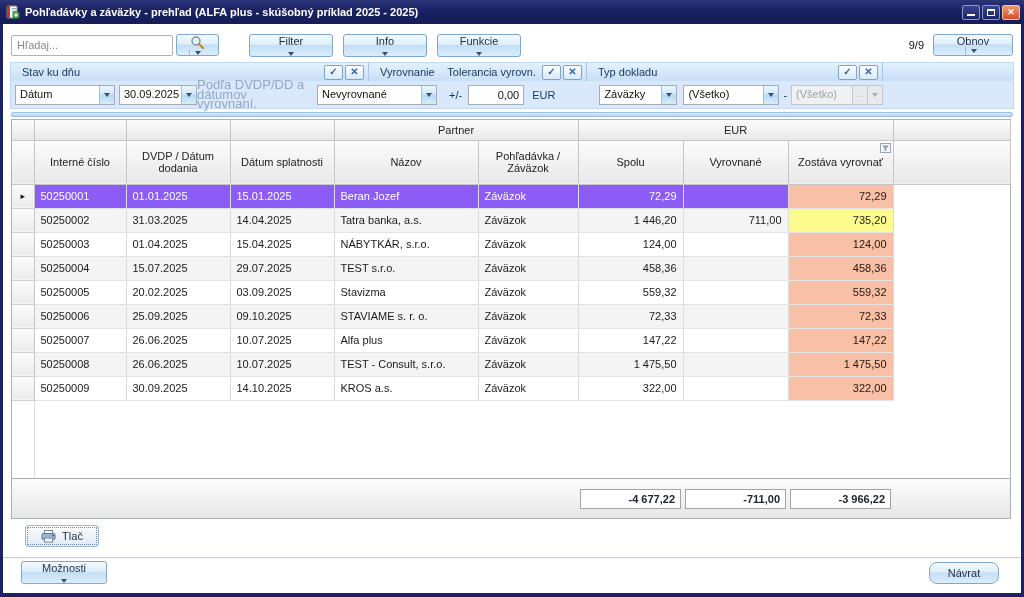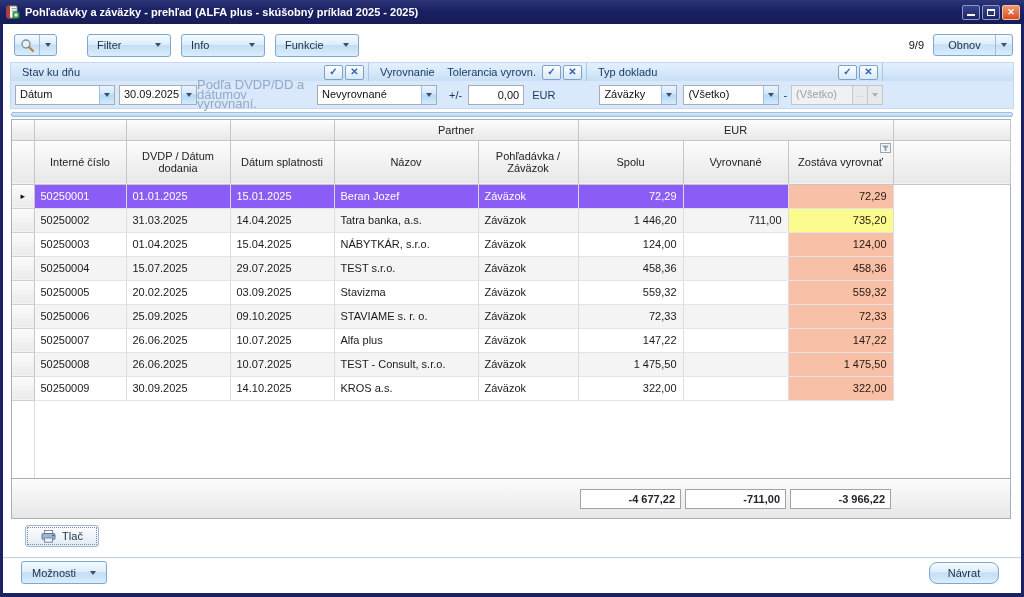--- a/index.html
+++ b/index.html
@@ -19,21 +19,21 @@
   .winbtn.close { background:linear-gradient(#f09a6d,#d14f28 60%,#c04category0); background:linear-gradient(#f09a6d,#d14f28); border-color:#f3c4a4; font-weight:bold; }
   .minbar { width:8px; height:2px; background:#fff; margin-top:6px; }
   .maxbox { width:8px; height:7px; border:1px solid #fff; border-top:2px solid #fff; }
   
   .toolbar { height:34px; display:flex; align-items:center; padding:8px 8px 0 8px; flex:0 0 auto; }
   .search-box { width:162px; height:21px; border:1px solid #aeb4bc; border-radius:2px; padding:0 5px;
                 font-family:"Liberation Sans",sans-serif; font-size:11px; color:#333; }
   .search-box::placeholder { color:#8b8b8b; }
   .btn { background:linear-gradient(#f4fafe,#ddeefb 45%,#c4def4 50%,#daeefc); border:1px solid #7fa7cf;
          border-radius:3px; color:#1c2e45; display:inline-flex; align-items:center; justify-content:center;
-         font-size:11px; height:23px; }
+         font-size:11px; height:23px;flex-direction:column; }
   .split { padding:0;text-align:right; }
   .split .main { flex:1; display:flex; align-items:center; justify-content:center; height:100%; }
   .split .dd-part { width:17px; height:100%; border-left:1px solid #9cbcdd; display:flex; align-items:center; justify-content:center; }
   .tri-down { width:0; height:0; border-left:3px solid transparent; border-right:3px solid transparent; border-top:4px solid #3c4f66; }
   .mag-btn { width:43px; height:22px; margin-left:3px; }
   .toolbar .menu-btn { width:84px; justify-content:space-between; padding:0 9px; }
   .toolbar .spacer { flex:1; }
   .record-counter { margin-right:9px; color:#111; }
   .obnov { width:80px; height:22px; }
   
@@ -123,20 +123,21 @@
       </div>
     <div class="winbtn">
         <div class="maxbox"></div>
       </div>
     <div class="winbtn close">
         <span>✕</span>
       </div>
   </div>
 
   <div class="toolbar">
+    <input class="search-box" type="text" placeholder="Hľadaj..." style="">
     <div class="btn split mag-btn">
       <span class="main">
         <svg width="15" height="15" viewBox="0 0 15 15">
           <circle cx="6" cy="6" r="4" fill="#e8f1f9" stroke="#7a93ae" stroke-width="1.4"></circle>
           <line x1="9" y1="9" x2="13" y2="13" stroke="#b8862f" stroke-width="2.2" stroke-linecap="round"></line>
         </svg>
       </span>
       <span class="dd-part">
           <span class="tri-down"></span>
         </span>

